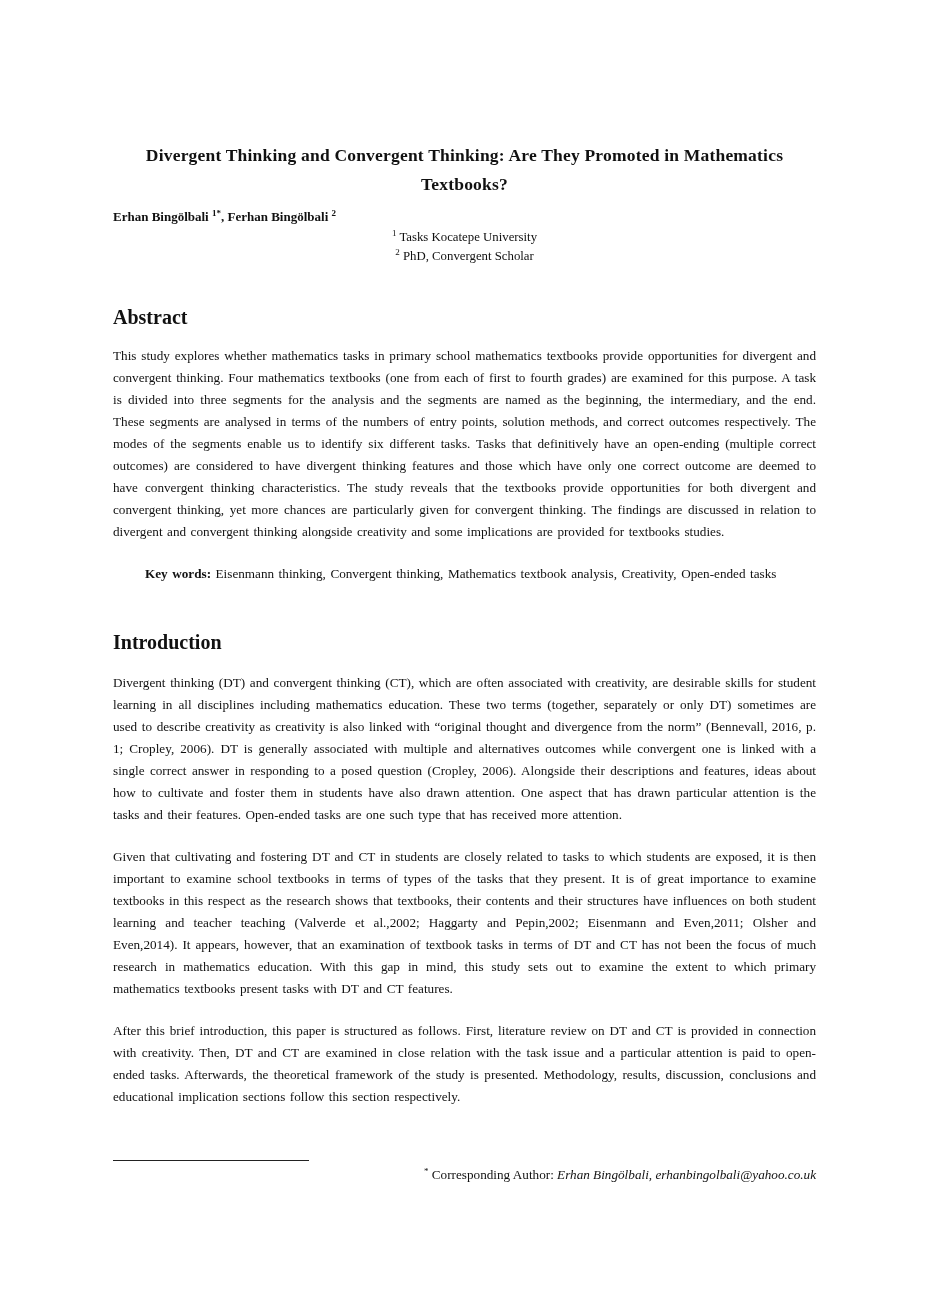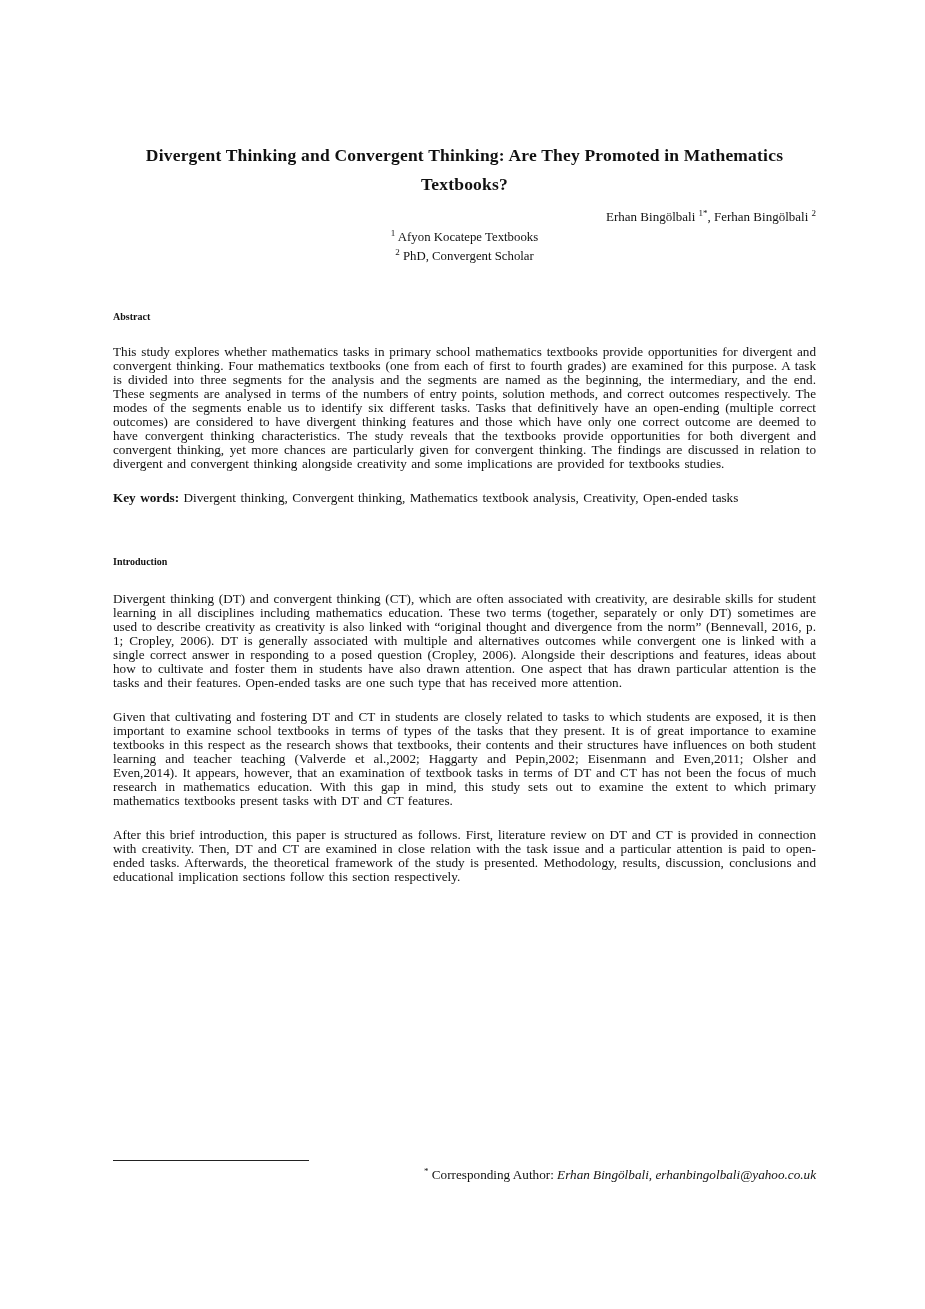--- a/index.html
+++ b/index.html
@@ -23,52 +23,52 @@
     margin: 141px auto 0 auto;
     max-width: 640px;
     text-align: center;
     font-size: 17.5px;
     font-weight: bold;
     line-height: 28.5px;
     letter-spacing: 0.2px;
   }
   .byline {
     margin-top: 11px;
-    text-align: right;
+    text-align: left;
     font-size: 13px;
-    font-weight: normal;
+    font-weight: bold;
     line-height: 16px;
   }
   .byline sup, .affil sup {
     font-size: 9px;
     vertical-align: super;
     line-height: 0;
   }
   .affil {
     text-align: center;
     font-size: 12.8px;
     line-height: 18.5px;
   }
   .affil-group { margin-top: 3px; }
   .section-heading {
-    font-size: 10px;
+    font-size: 20px;
     font-weight: bold;
     line-height: 20px;
   }
   .heading-abstract { margin-top: 42px; }
   .heading-introduction { margin-top: 47px; }
   p.body {
     font-size: 13.2px;
-    line-height: 14px;
+    line-height: 22px;
     text-align: justify;
     word-spacing: 1.2px;
   }
   .after-heading { margin-top: 18px; }
   .para-gap { margin-top: 20px; }
-  .keywords b { font-weight: bold; }
+  .keywords b { font-weight: bold; margin-left: 32px; }
   .footnote {
     position: absolute;
     left: 113px;
     top: 1160px;
     width: 703px;
     text-align: right;
   }
   .footnote-rule {
     width: 196px;
     border-top: 1px solid #222222;
@@ -89,29 +89,29 @@
 <body>
 
 <div class="page">
   <div class="content">
 
     <h1 class="title">Divergent Thinking and Convergent Thinking: Are They Promoted in Mathematics Textbooks?</h1>
 
     <div class="byline"><span>Erhan Bingölbali</span> <sup>1*</sup><span>, </span><span>Ferhan Bingölbali</span> <sup>2</sup></div>
 
     <div class="affil-group">
-      <div class="affil"><sup>1</sup> <span>Afyon Kocatepe Textbooks</span></div>
+      <div class="affil"><sup>1</sup> <span>Tasks Kocatepe University</span></div>
       <div class="affil"><sup>2</sup> <span>PhD, Convergent Scholar</span></div>
     </div>
 
     <h2 class="section-heading heading-abstract">Abstract</h2>
 
     <p class="body after-heading">This study explores whether mathematics tasks in primary school mathematics textbooks provide opportunities for divergent and convergent thinking. Four mathematics textbooks (one from each of first to fourth grades) are examined for this purpose. A task is divided into three segments for the analysis and the segments are named as the beginning, the intermediary, and the end. These segments are analysed in terms of the numbers of entry points, solution methods, and correct outcomes respectively. The modes of the segments enable us to identify six different tasks. Tasks that definitively have an open-ending (multiple correct outcomes) are considered to have divergent thinking features and those which have only one correct outcome are deemed to have convergent thinking characteristics. The study reveals that the textbooks provide opportunities for both divergent and convergent thinking, yet more chances are particularly given for convergent thinking. The findings are discussed in relation to divergent and convergent thinking alongside creativity and some implications are provided for textbooks studies.</p>
 
-    <p class="body para-gap keywords"><b>Key words:</b><span> Divergent thinking, Convergent thinking, Mathematics textbook analysis, Creativity, Open-ended tasks</span></p>
+    <p class="body para-gap keywords"><b>Key words:</b><span> Eisenmann thinking, Convergent thinking, Mathematics textbook analysis, Creativity, Open-ended tasks</span></p>
 
     <h2 class="section-heading heading-introduction">Introduction</h2>
 
     <p class="body para-gap">Divergent thinking (DT) and convergent thinking (CT), which are often associated with creativity, are desirable skills for student learning in all disciplines including mathematics education. These two terms (together, separately or only DT) sometimes are used to describe creativity as creativity is also linked with “original thought and divergence from the norm” (Bennevall, 2016, p. 1; Cropley, 2006). DT is generally associated with multiple and alternatives outcomes while convergent one is linked with a single correct answer in responding to a posed question (Cropley, 2006). Alongside their descriptions and features, ideas about how to cultivate and foster them in students have also drawn attention. One aspect that has drawn particular attention is the tasks and their features. Open-ended tasks are one such type that has received more attention.</p>
 
     <p class="body para-gap">Given that cultivating and fostering DT and CT in students are closely related to tasks to which students are exposed, it is then important to examine school textbooks in terms of types of the tasks that they present. It is of great importance to examine textbooks in this respect as the research shows that textbooks, their contents and their structures have influences on both student learning and teacher teaching (Valverde et al.,2002; Haggarty and Pepin,2002; Eisenmann and Even,2011; Olsher and Even,2014). It appears, however, that an examination of textbook tasks in terms of DT and CT has not been the focus of much research in mathematics education. With this gap in mind, this study sets out to examine the extent to which primary mathematics textbooks present tasks with DT and CT features.</p>
 
     <p class="body para-gap">After this brief introduction, this paper is structured as follows. First, literature review on DT and CT is provided in connection with creativity. Then, DT and CT are examined in close relation with the task issue and a particular attention is paid to open-ended tasks. Afterwards, the theoretical framework of the study is presented. Methodology, results, discussion, conclusions and educational implication sections follow this section respectively.</p>
 
   </div>

